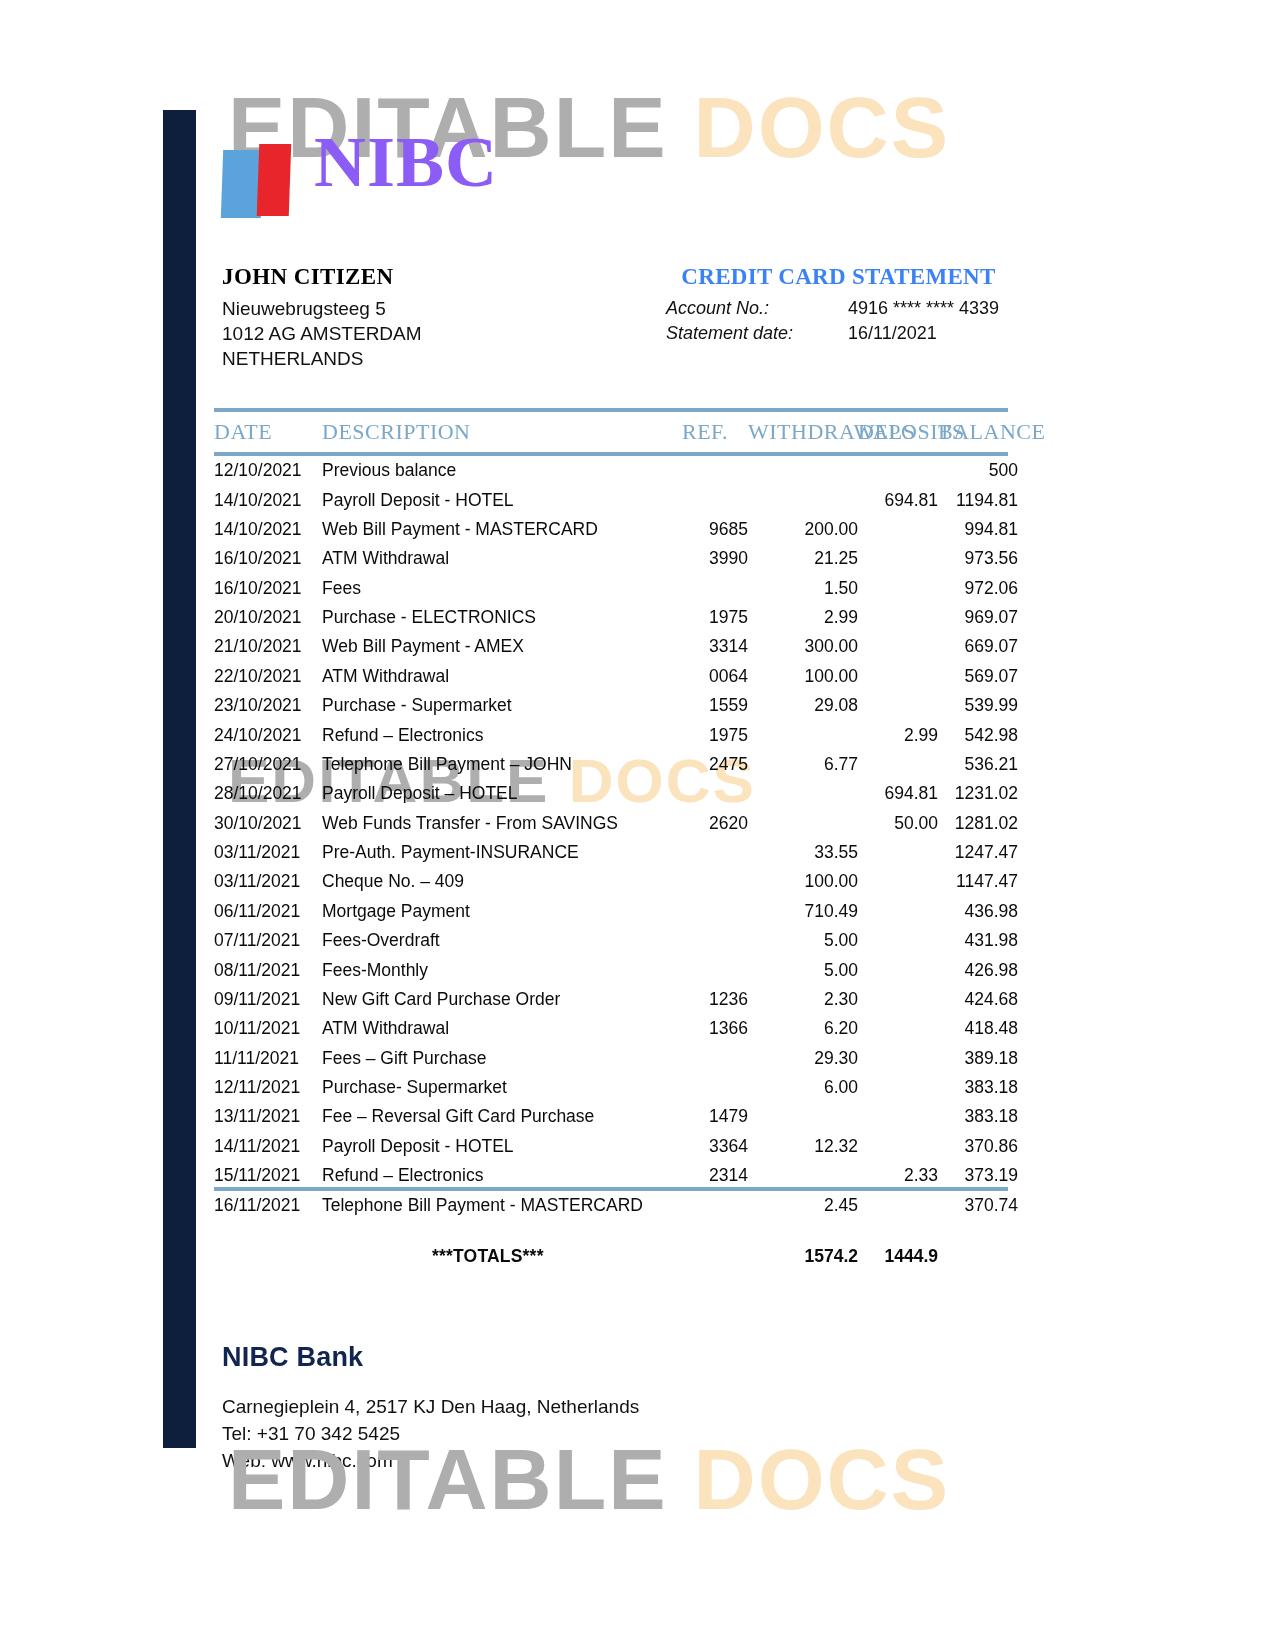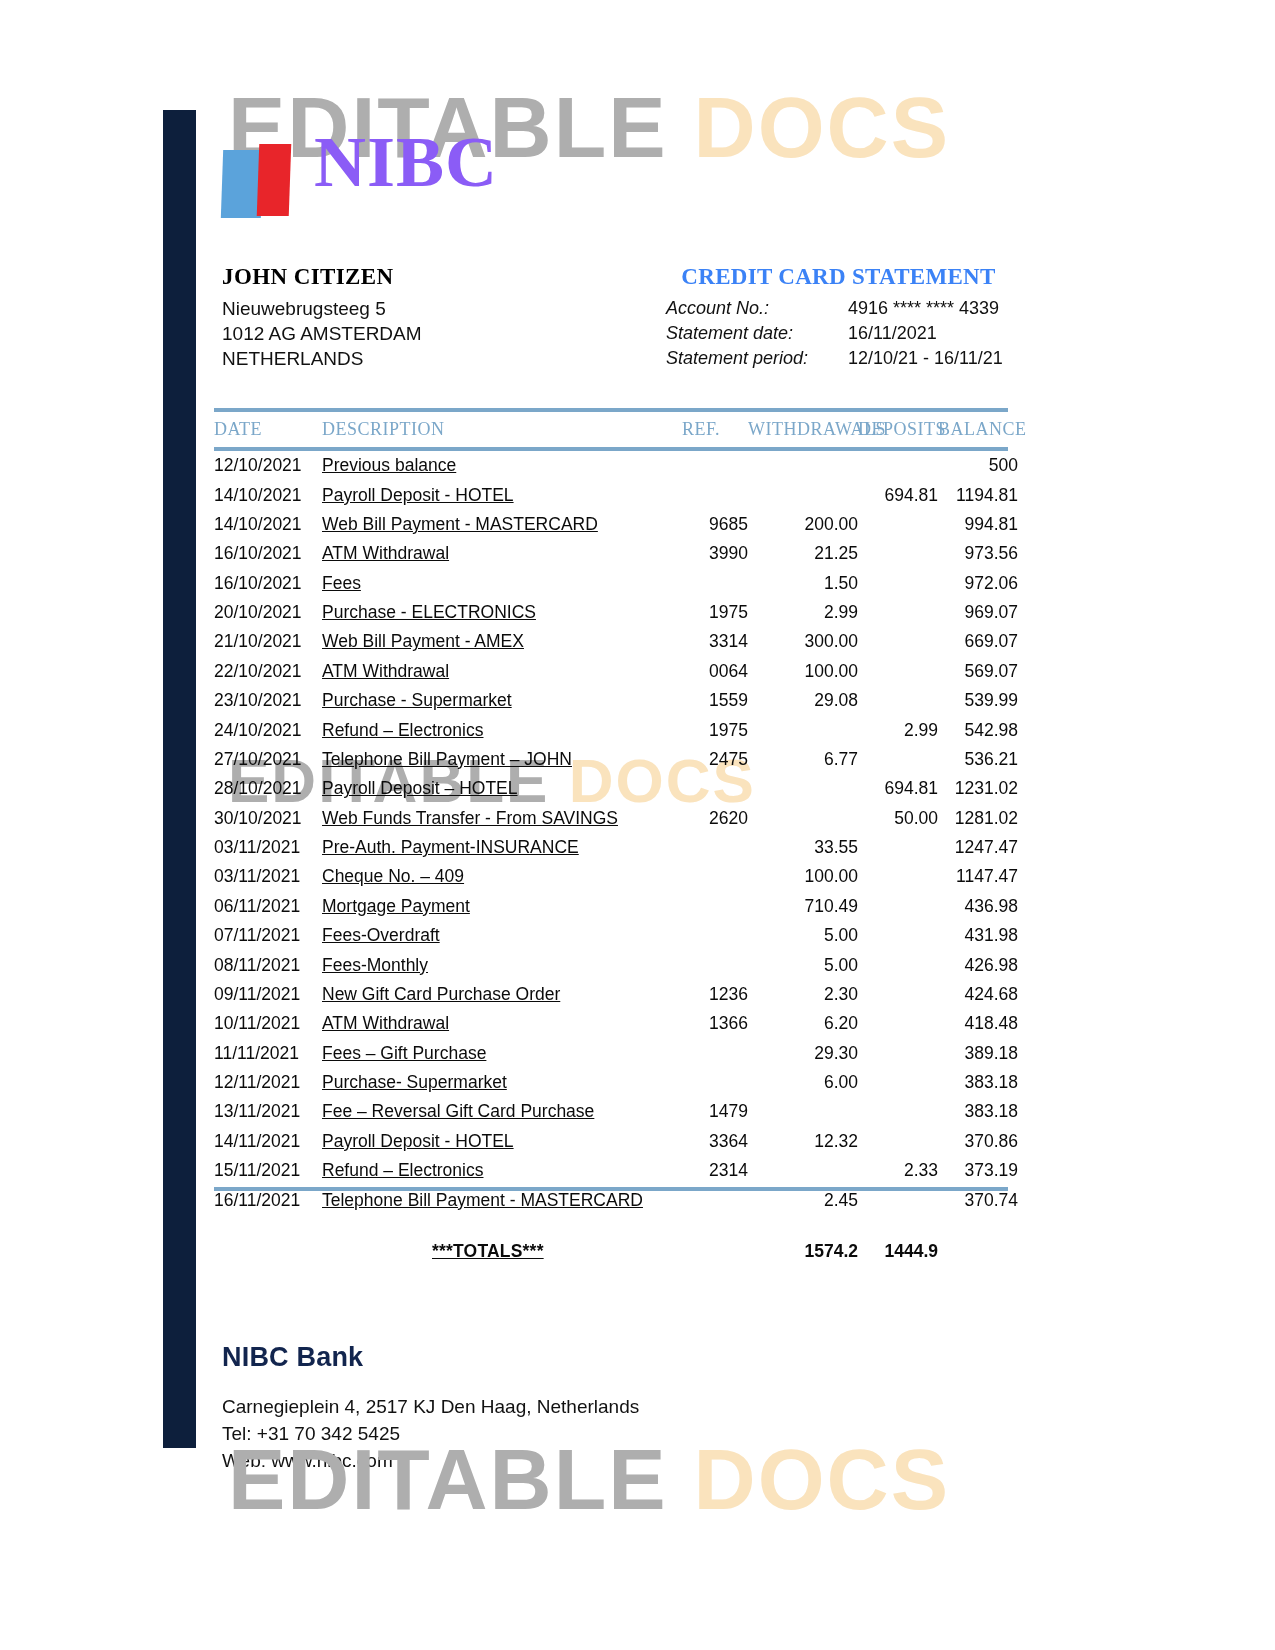--- a/index.html
+++ b/index.html
@@ -175,21 +175,21 @@
   }
 
   table.txn {
     width: 100%;
     border-collapse: collapse;
     table-layout: fixed;
   }
   table.txn th {
     font-family: "Liberation Serif", serif;
     font-weight: normal;
-    font-size: 18px;
+    font-size: 22px;
     color: #7ba7c9;
     letter-spacing: 0.5px;
     padding: 7px 0 7px 0;
     text-align: left;
     vertical-align: bottom;
   }
   table.txn td {
     font-family: "Liberation Sans", sans-serif;
     font-size: 17.5px;
     color: #0b0b0b;
@@ -203,21 +203,21 @@
   col.c-ref   { width: 66px; }
   col.c-wd    { width: 110px; }
   col.c-dep   { width: 80px; }
   col.c-bal   { width: 80px; }
 
   .col-ref, .col-wd, .col-dep, .col-bal { text-align: right; }
   .th-ref, .th-wd, .th-dep, .th-bal { text-align: left; }
   .th-wd { letter-spacing: -0.3px; }
 
   td.col-date { padding-left: 2px; }
-  td.col-desc { padding-left: 6px; text-decoration: underline; }
+  td.col-desc { padding-left: 6px; }
   td.col-ref  { padding-right: 4px; }
   td.col-wd   { padding-right: 14px; }
   td.col-dep  { padding-right: 4px; }
   td.col-bal  { padding-right: 2px; }
 
   th.th-ref  { padding-right: 4px; }
   th.th-wd   { padding-right: 2px; }
   th.th-dep  { padding-right: 2px; }
   th.th-bal  { padding-right: 2px; }
 
@@ -277,24 +277,20 @@
 
   <div class="acct-block">
     <div class="acct-title">CREDIT CARD STATEMENT</div>
     <div class="acct-row">
       <div class="acct-label">Account No.:</div>
       <div class="acct-value">4916 **** **** 4339</div>
     </div>
     <div class="acct-row">
       <div class="acct-label">Statement date:</div>
       <div class="acct-value">16/11/2021</div>
-    </div>
-    <div class="acct-row">
-      <div class="acct-label">Statement period:</div>
-      <div class="acct-value">12/10/21 - 16/11/21</div>
     </div>
   </div>
 
   <div class="wm wm-mid">
     <span class="ed">EDITABLE</span>
     <span class="dc">DOCS</span>
   </div>
 
   <div class="table-wrap">
     <div class="rule-top"></div>

